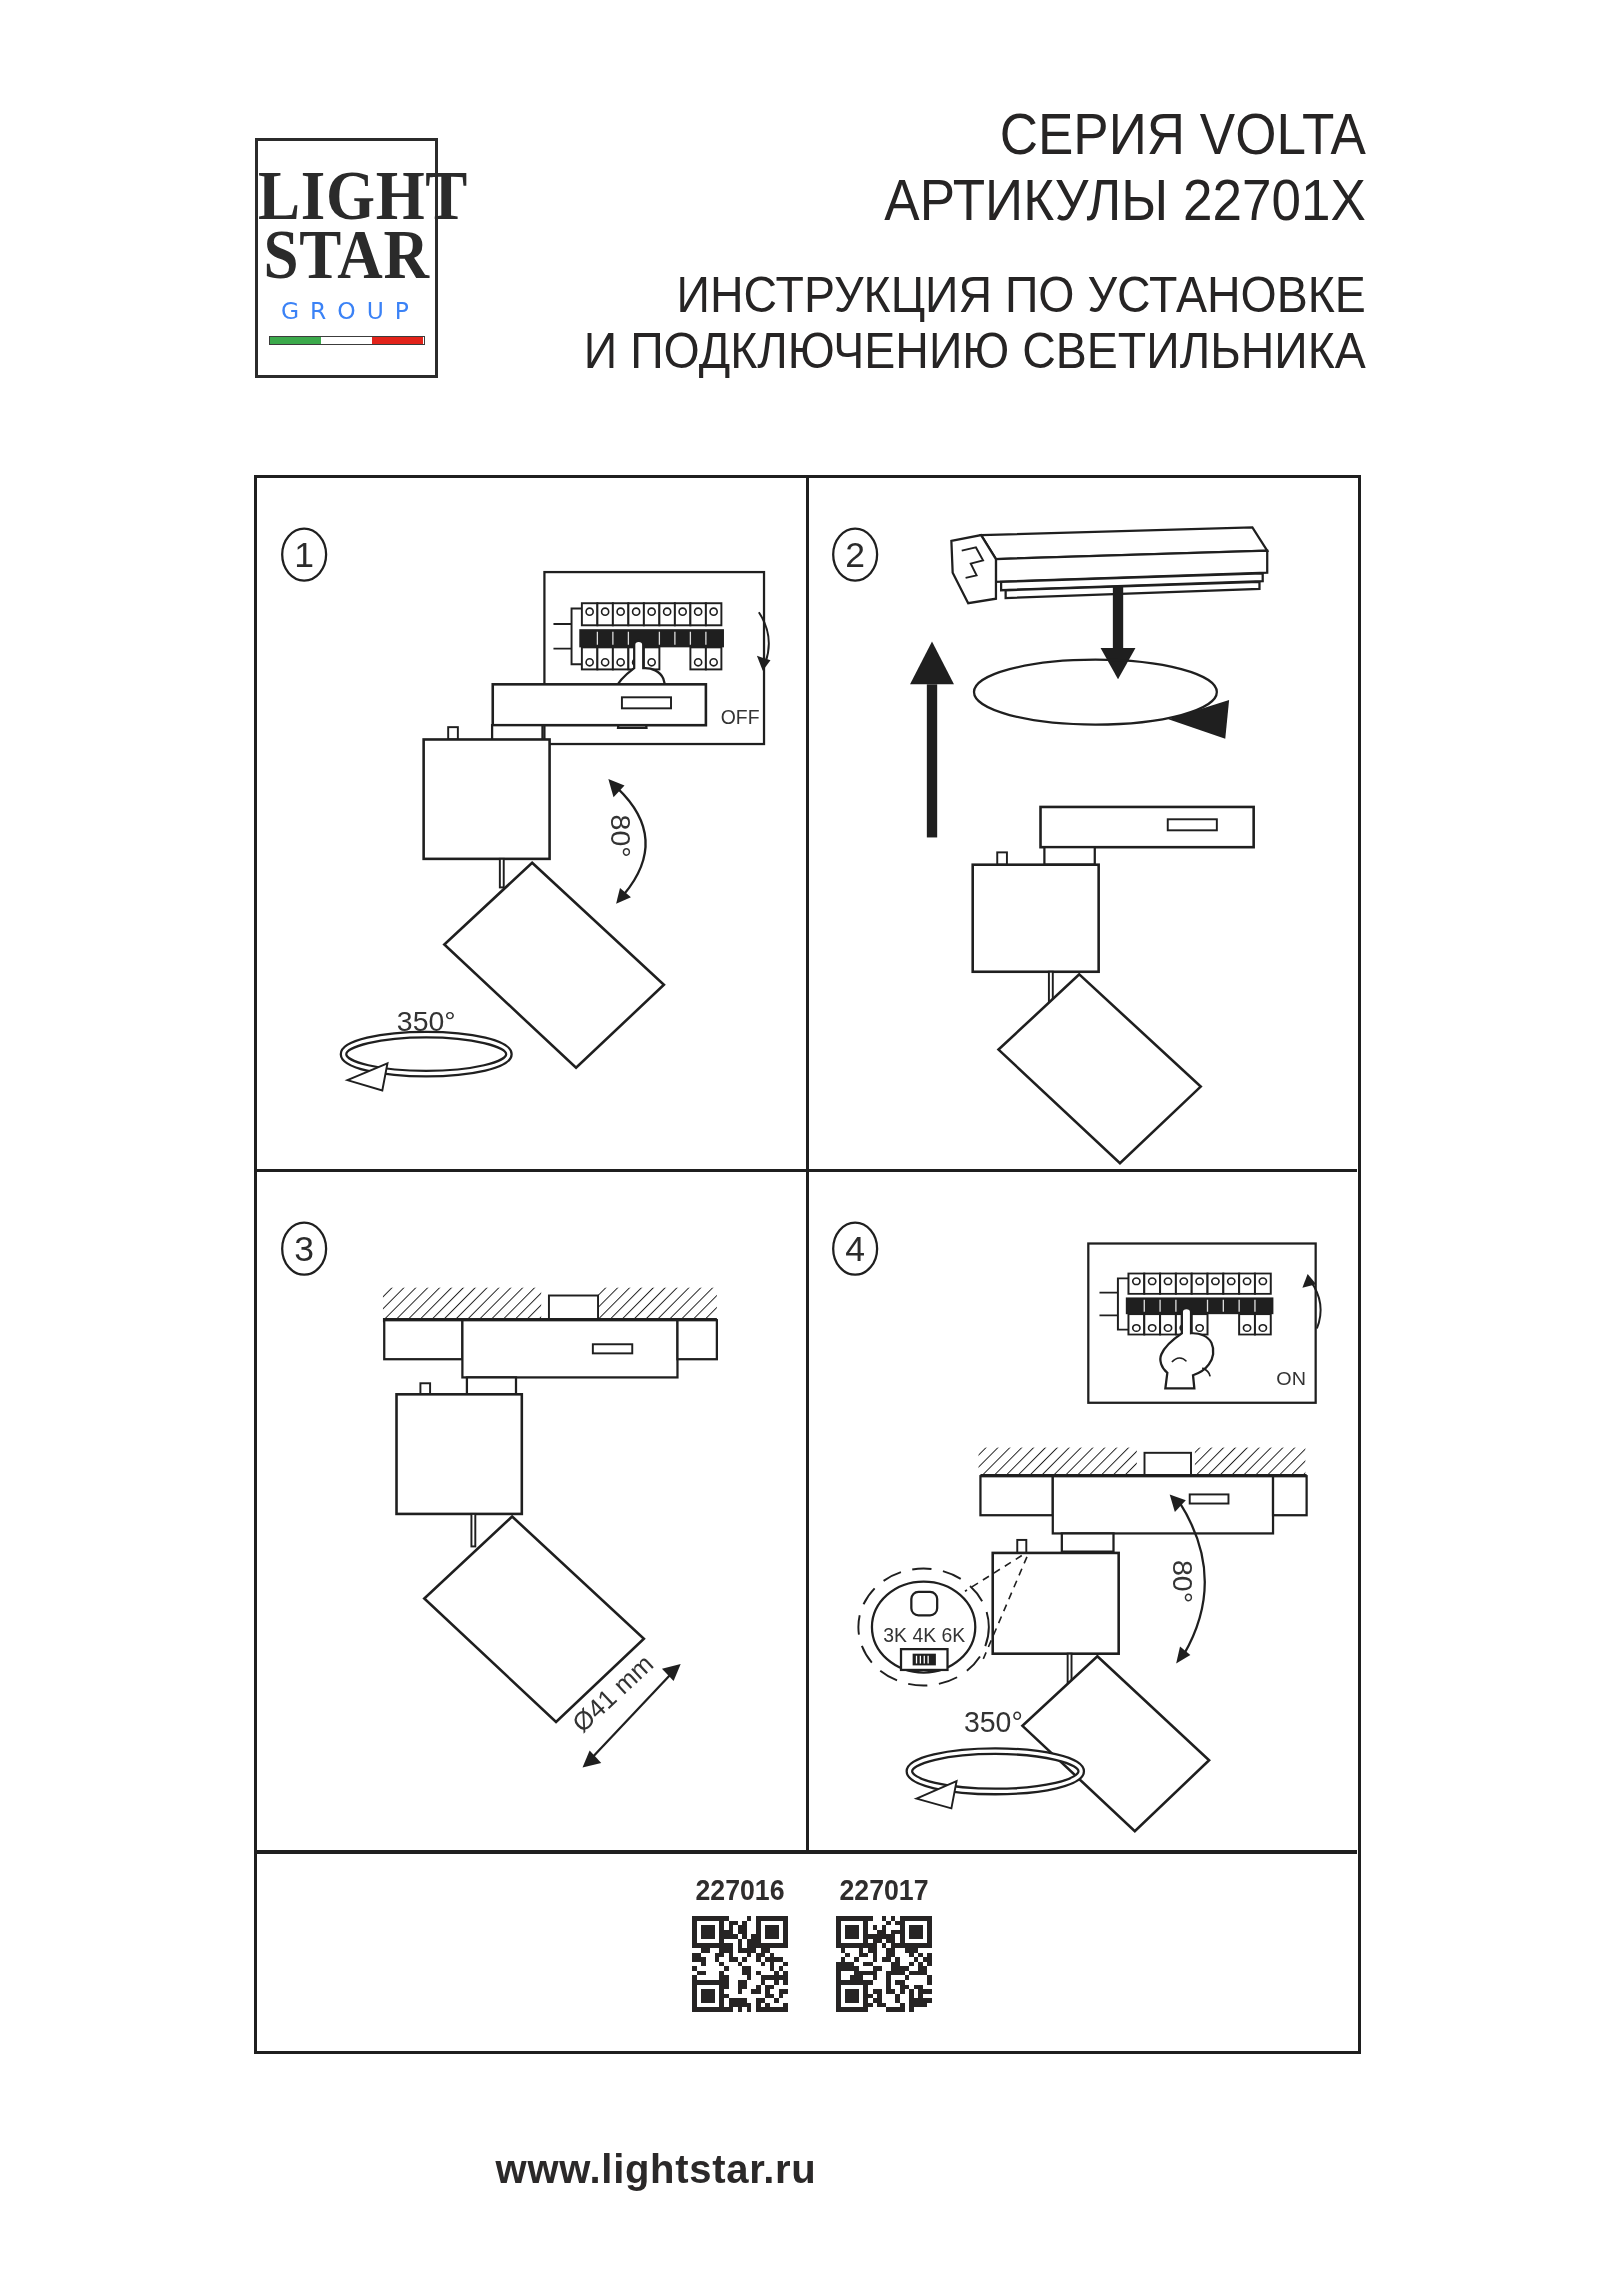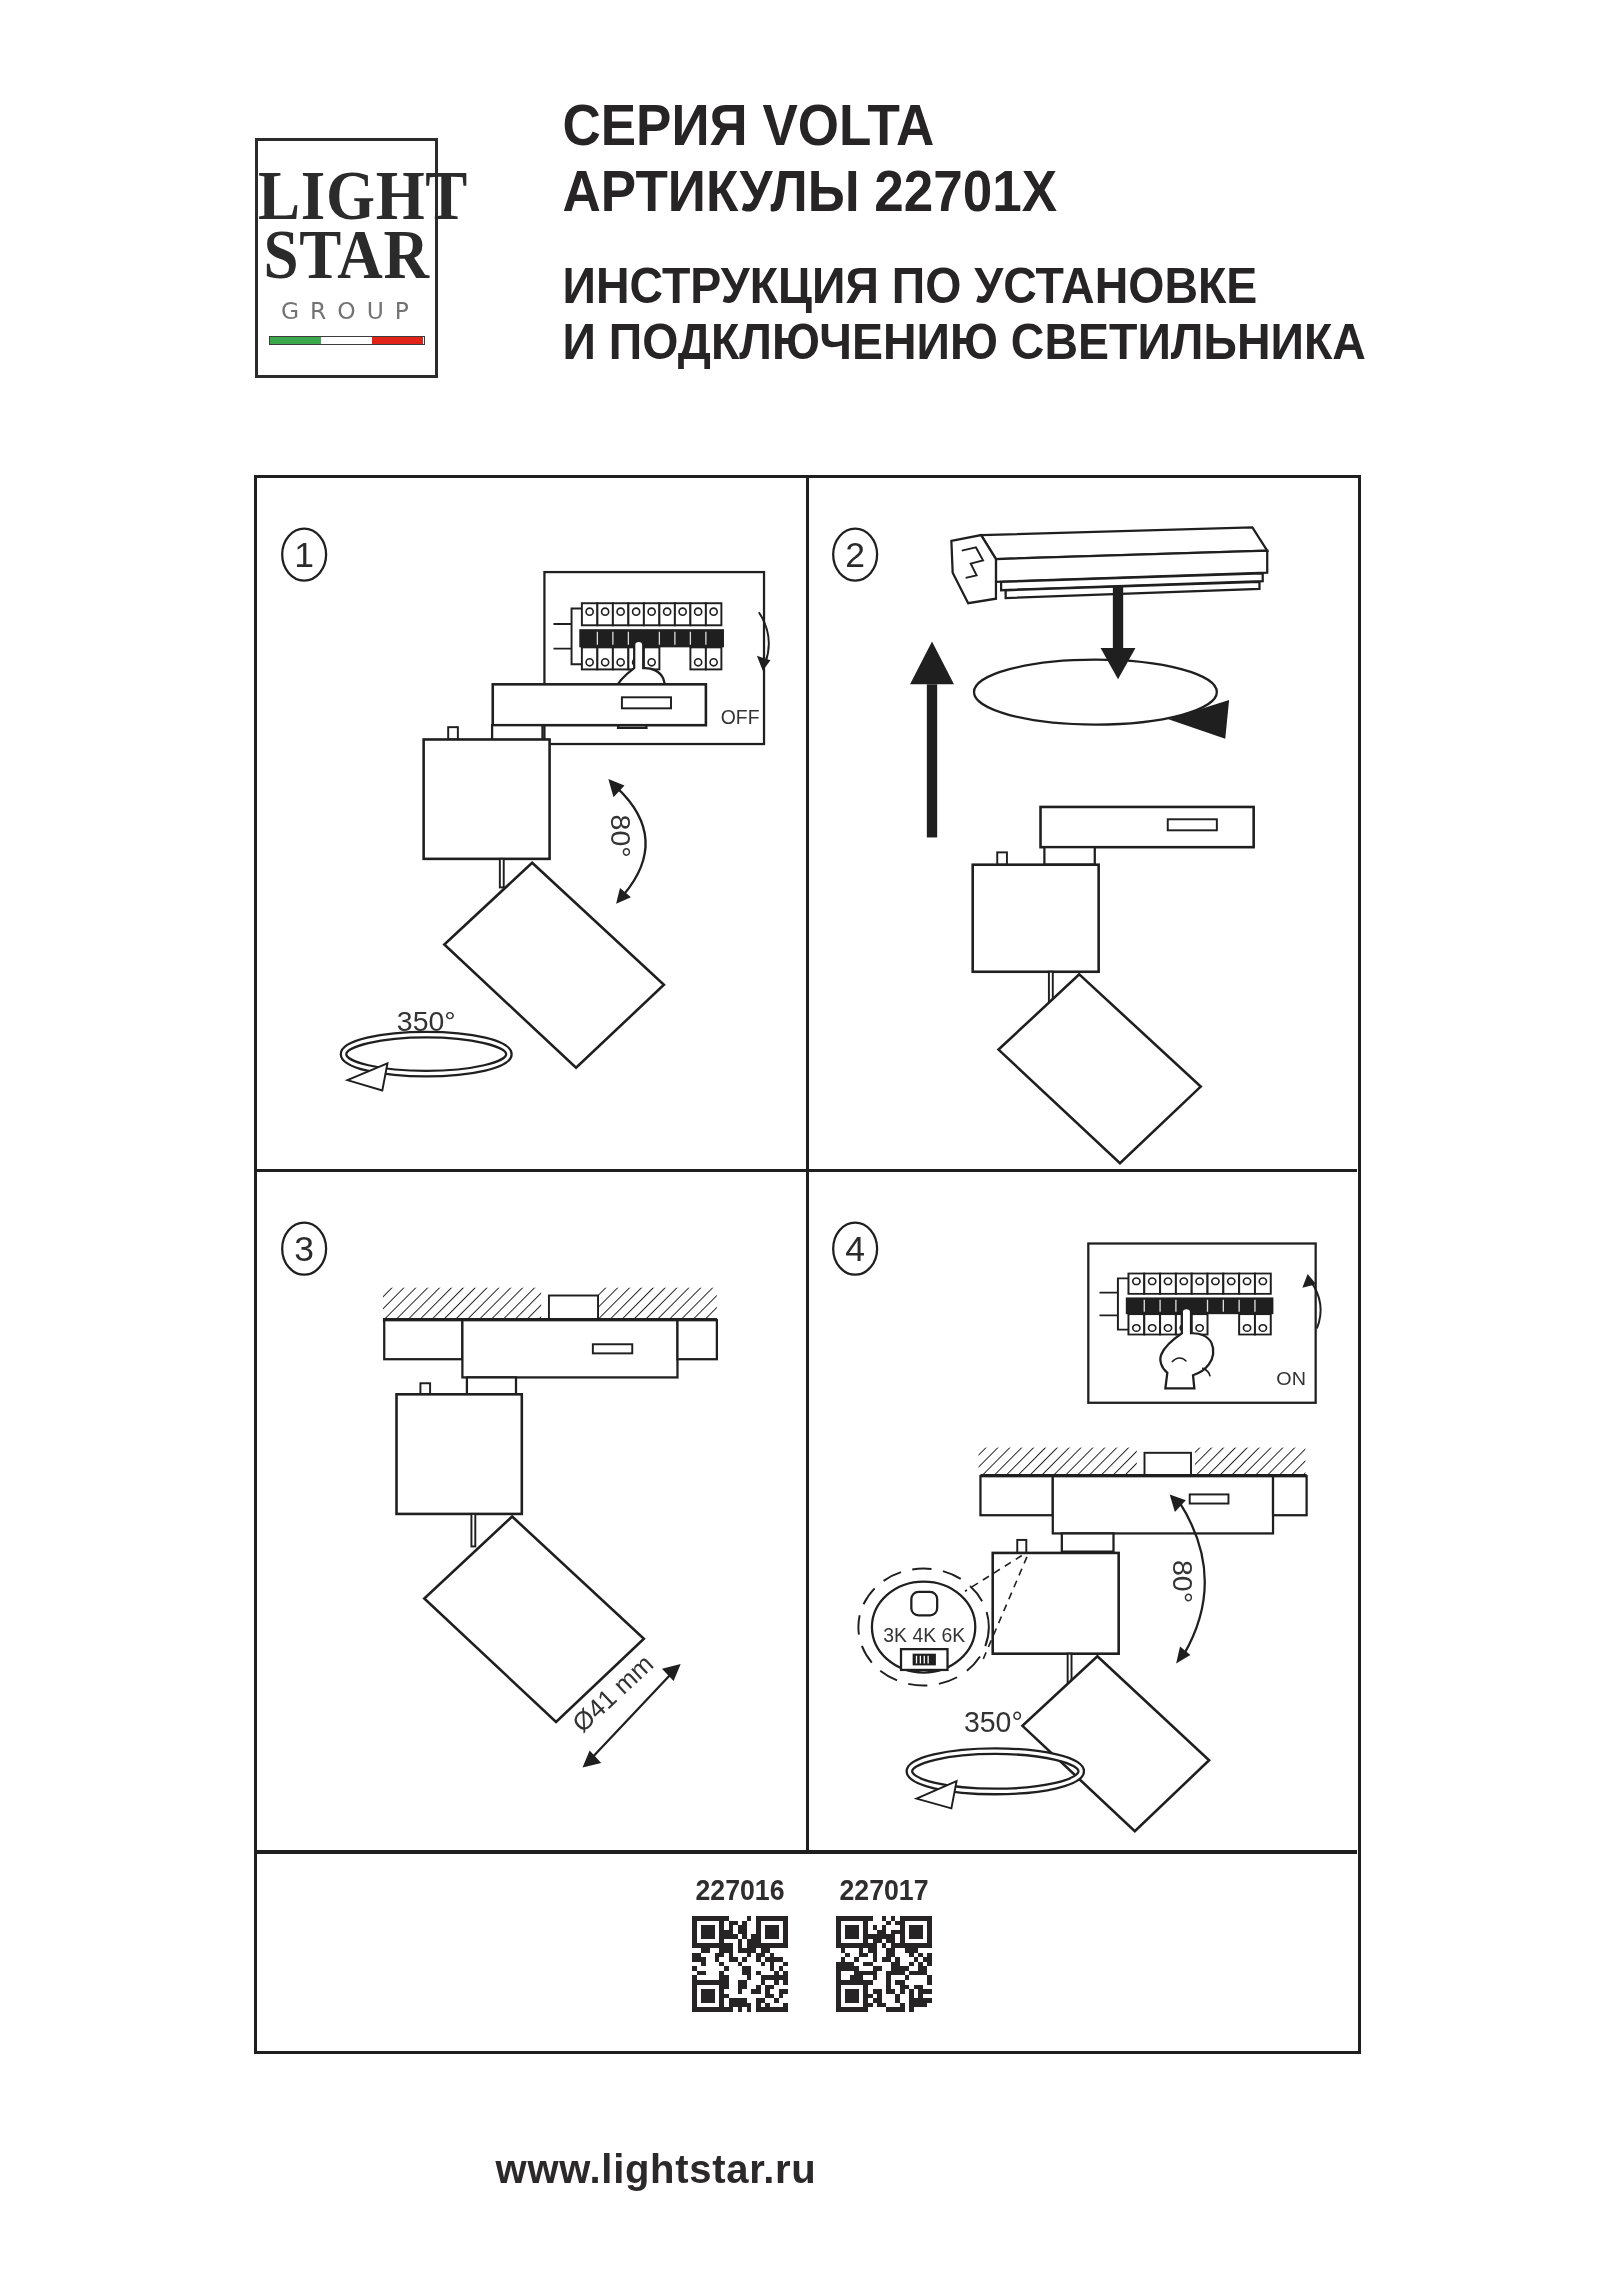--- a/index.html
+++ b/index.html
@@ -10,27 +10,27 @@
   body{width:1616px; height:2284px; position:relative; font-family:"Liberation Sans",sans-serif; color:var(--ink);}
   .page{position:absolute; inset:0; background:#fff; overflow:hidden;}
 
   
   .logo-box{position:absolute; left:255px; top:138px; width:183px; height:240px;
             border:3.3px solid #2b2b2b; text-align:center;}
   .logo-light,.logo-star{font-family:"Liberation Serif",serif; font-weight:bold; font-size:63px;
             line-height:59px; letter-spacing:0.7px; transform:scaleY(1.12); color:#2b2b2b;}
   .logo-light{margin-top:26px;}
   .logo-group{font-family:"DejaVu Sans",sans-serif; font-size:23.4px; letter-spacing:11px; text-indent:7.8px;
-            margin-top:11.7px; color:#737373; font-weight:400;}
+            margin-top:11.7px; color:#3b82f6; font-weight:400;}
   .logo-flag{width:156px; height:9.8px; margin:11px auto 0; border:1.3px solid #3c3c3c; display:flex;}
   .logo-flag span{flex:1; height:100%;}
   .flag-green{background:var(--flag-green);} .flag-white{background:#fff;} .flag-red{background:var(--flag-red);}
 
   
-  .title-block{position:absolute; right:250px; top:92px; font-weight:bold; color:var(--ink);}
+  .title-block{position:absolute; right:250px; top:101px; text-align:right; font-weight:normal; color:var(--ink);}
   .t1{font-size:57px; line-height:66px; transform:scaleX(.93); transform-origin:100% 50%; letter-spacing:0px; white-space:nowrap;}
   .t-gap{height:34px;}
   .t2{font-size:50px; line-height:56px; transform:scaleX(.93); transform-origin:100% 50%; white-space:nowrap;}
 
   
   .grid{position:absolute; left:254px; top:475px; width:1107px; height:1579px;
         border:3.3px solid var(--line); background:#fff;}
   .vdiv{position:absolute; left:549px; top:0; width:2.6px; height:1372px; background:var(--line);}
   .hdiv{position:absolute; left:0; top:691px; width:1100px; height:2.6px; background:var(--line);}
   .fdiv{position:absolute; left:0; top:1372px; width:1100px; height:3.9px; background:var(--line);}

